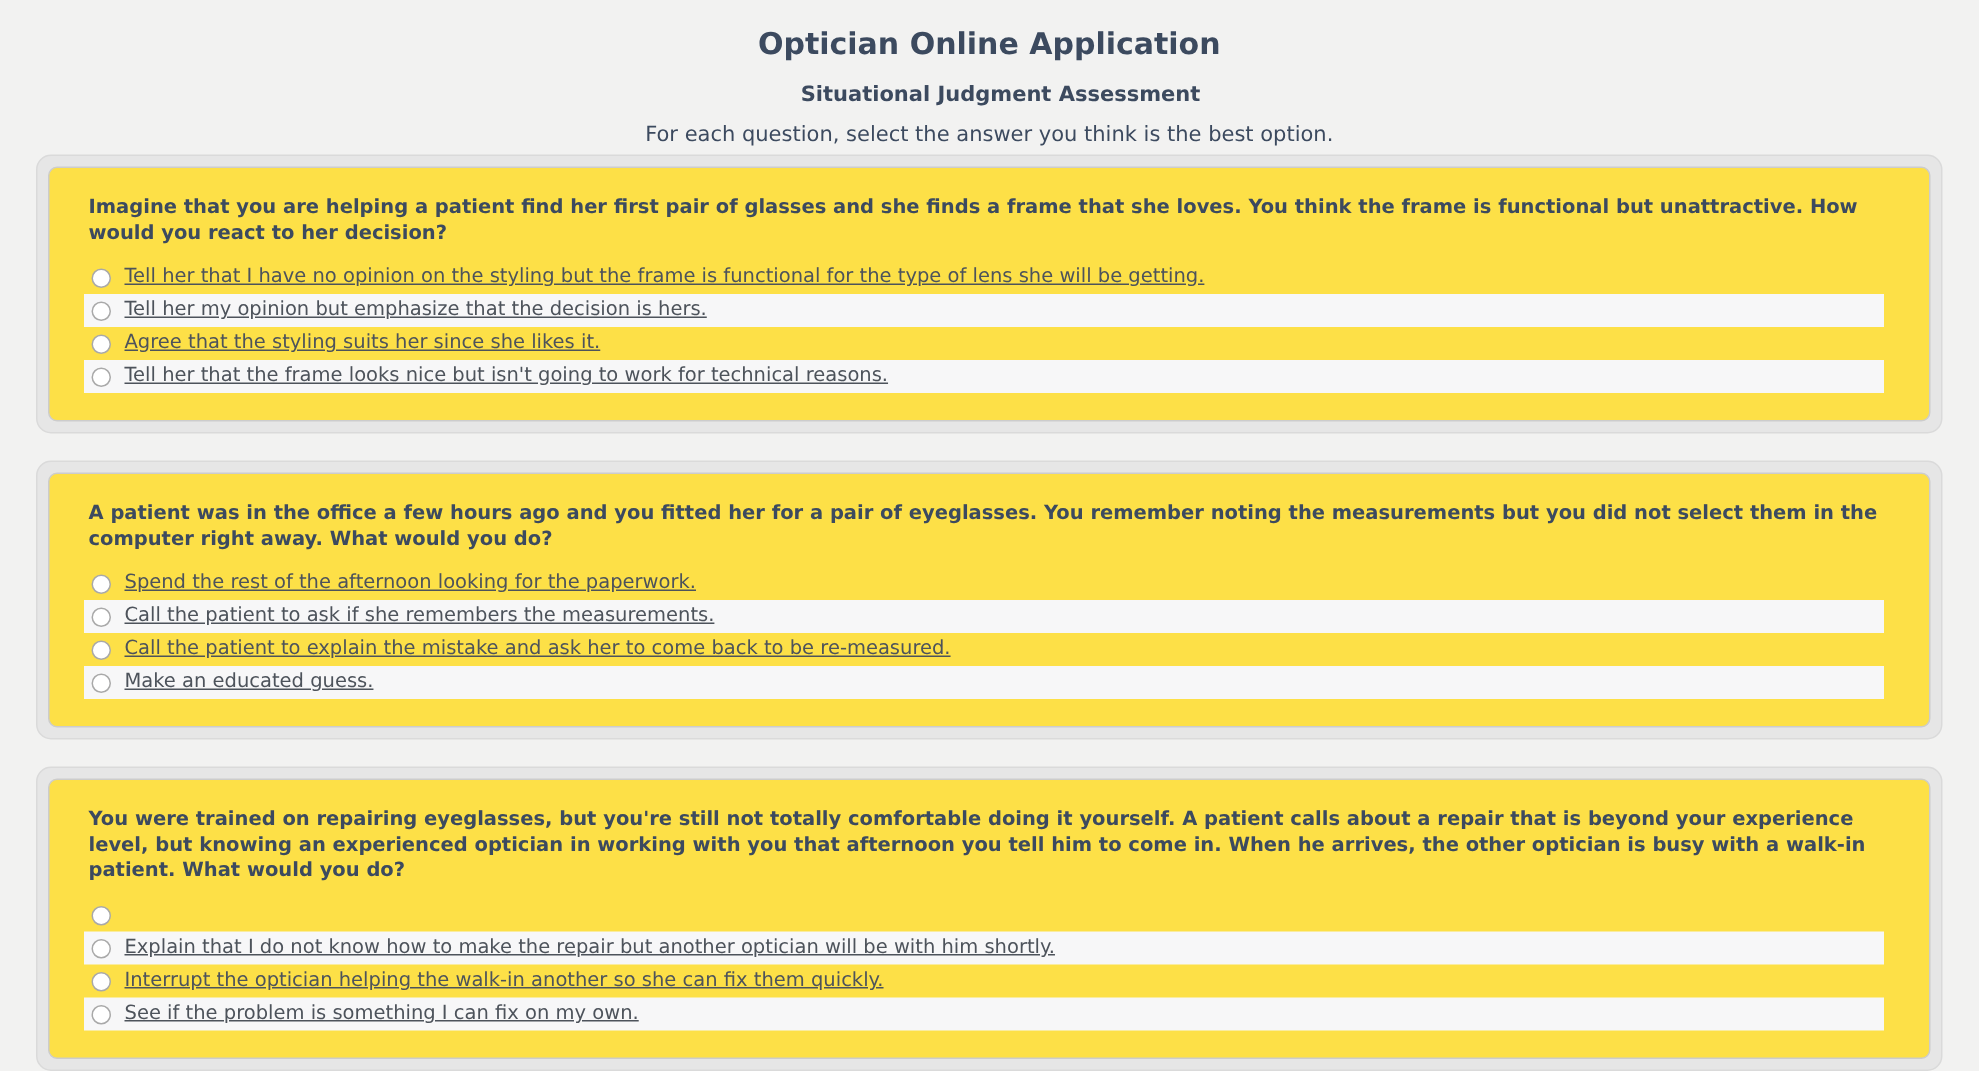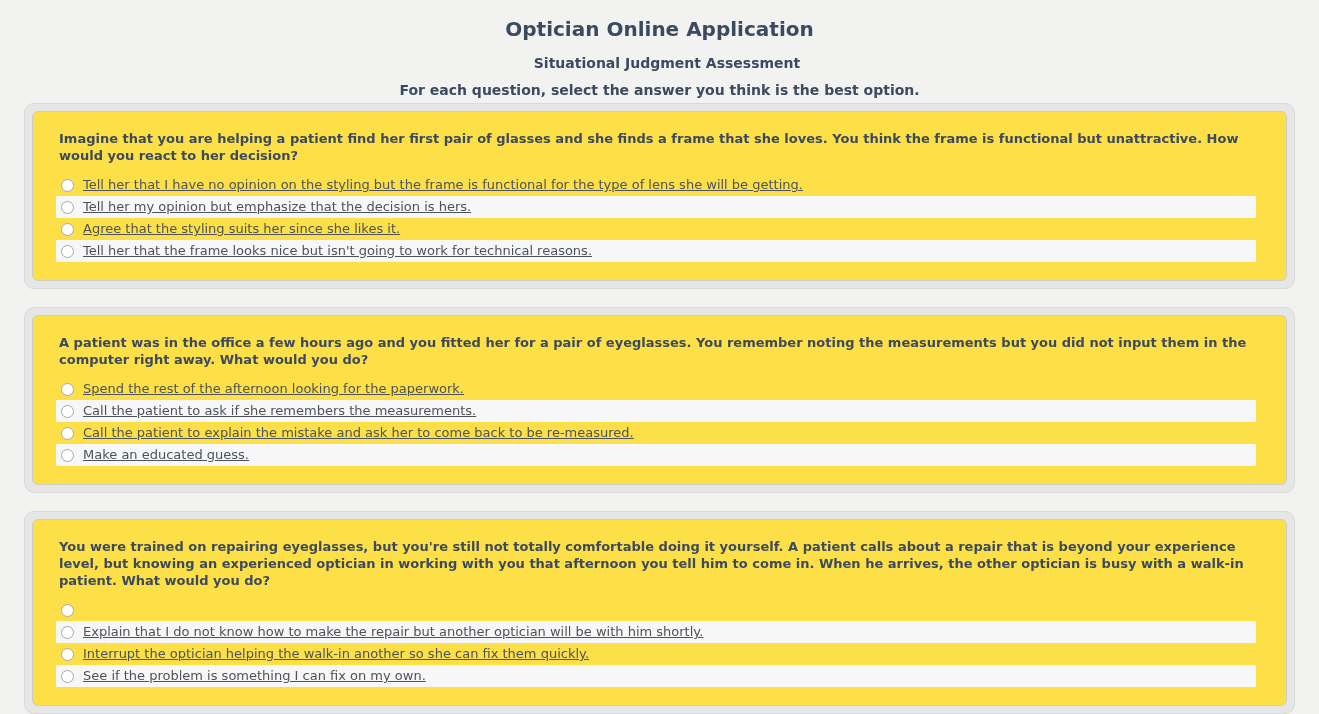--- a/index.html
+++ b/index.html
@@ -30,21 +30,21 @@
     line-height: 17px;
     font-weight: bold;
     color: #3c4a5f;
     padding-left: 15px;
   }
   .instructions {
     margin: 0 0 4px 0;
     text-align: center;
     font-size: 14px;
     line-height: 17px;
-    font-weight: bold;
+    font-weight: normal;
     color: #3c4a5f;
   }
   .card-outer {
     margin: 0 24px 18px 24px;
     background: #e6e6e6;
     border: 1px solid #dadada;
     border-radius: 10px;
     padding: 7px;
   }
   .card-inner {
@@ -119,21 +119,21 @@
         <label class="option">
           <span class="radio"></span>
           <span class="option-label">Tell her that the frame looks nice but isn't going to work for technical reasons.</span>
         </label>
       </div>
     </div>
   </section>
 
   <section class="card-outer">
     <div class="card-inner">
-      <p class="question-text">A patient was in the office a few hours ago and you fitted her for a pair of eyeglasses. You remember noting the measurements but you did not input them in the computer right away. What would you do?</p>
+      <p class="question-text">A patient was in the office a few hours ago and you fitted her for a pair of eyeglasses. You remember noting the measurements but you did not select them in the computer right away. What would you do?</p>
       <div class="options">
         <label class="option">
           <span class="radio"></span>
           <span class="option-label">Spend the rest of the afternoon looking for the paperwork.</span>
         </label>
         <label class="option">
           <span class="radio"></span>
           <span class="option-label">Call the patient to ask if she remembers the measurements.</span>
         </label>
         <label class="option">

